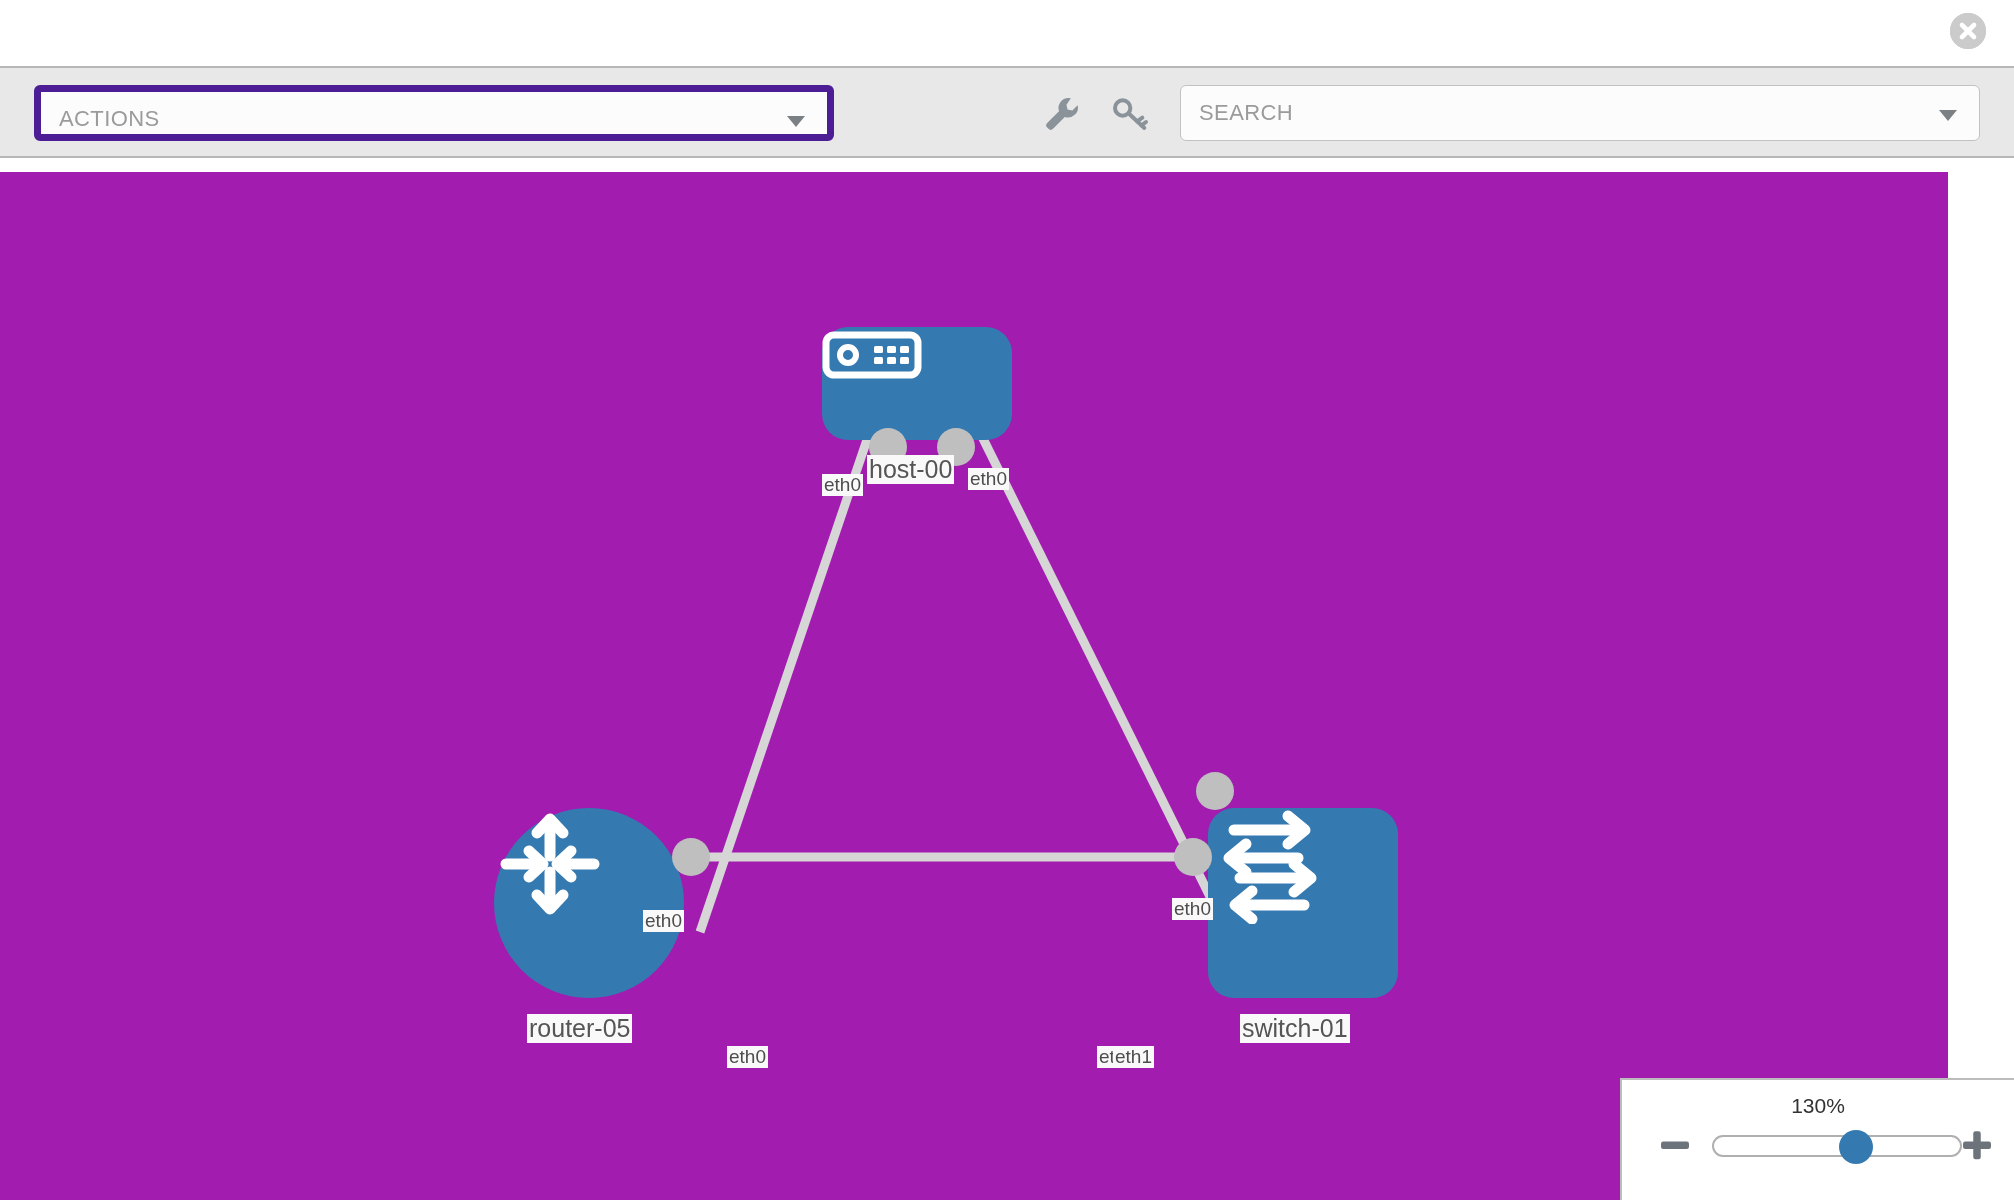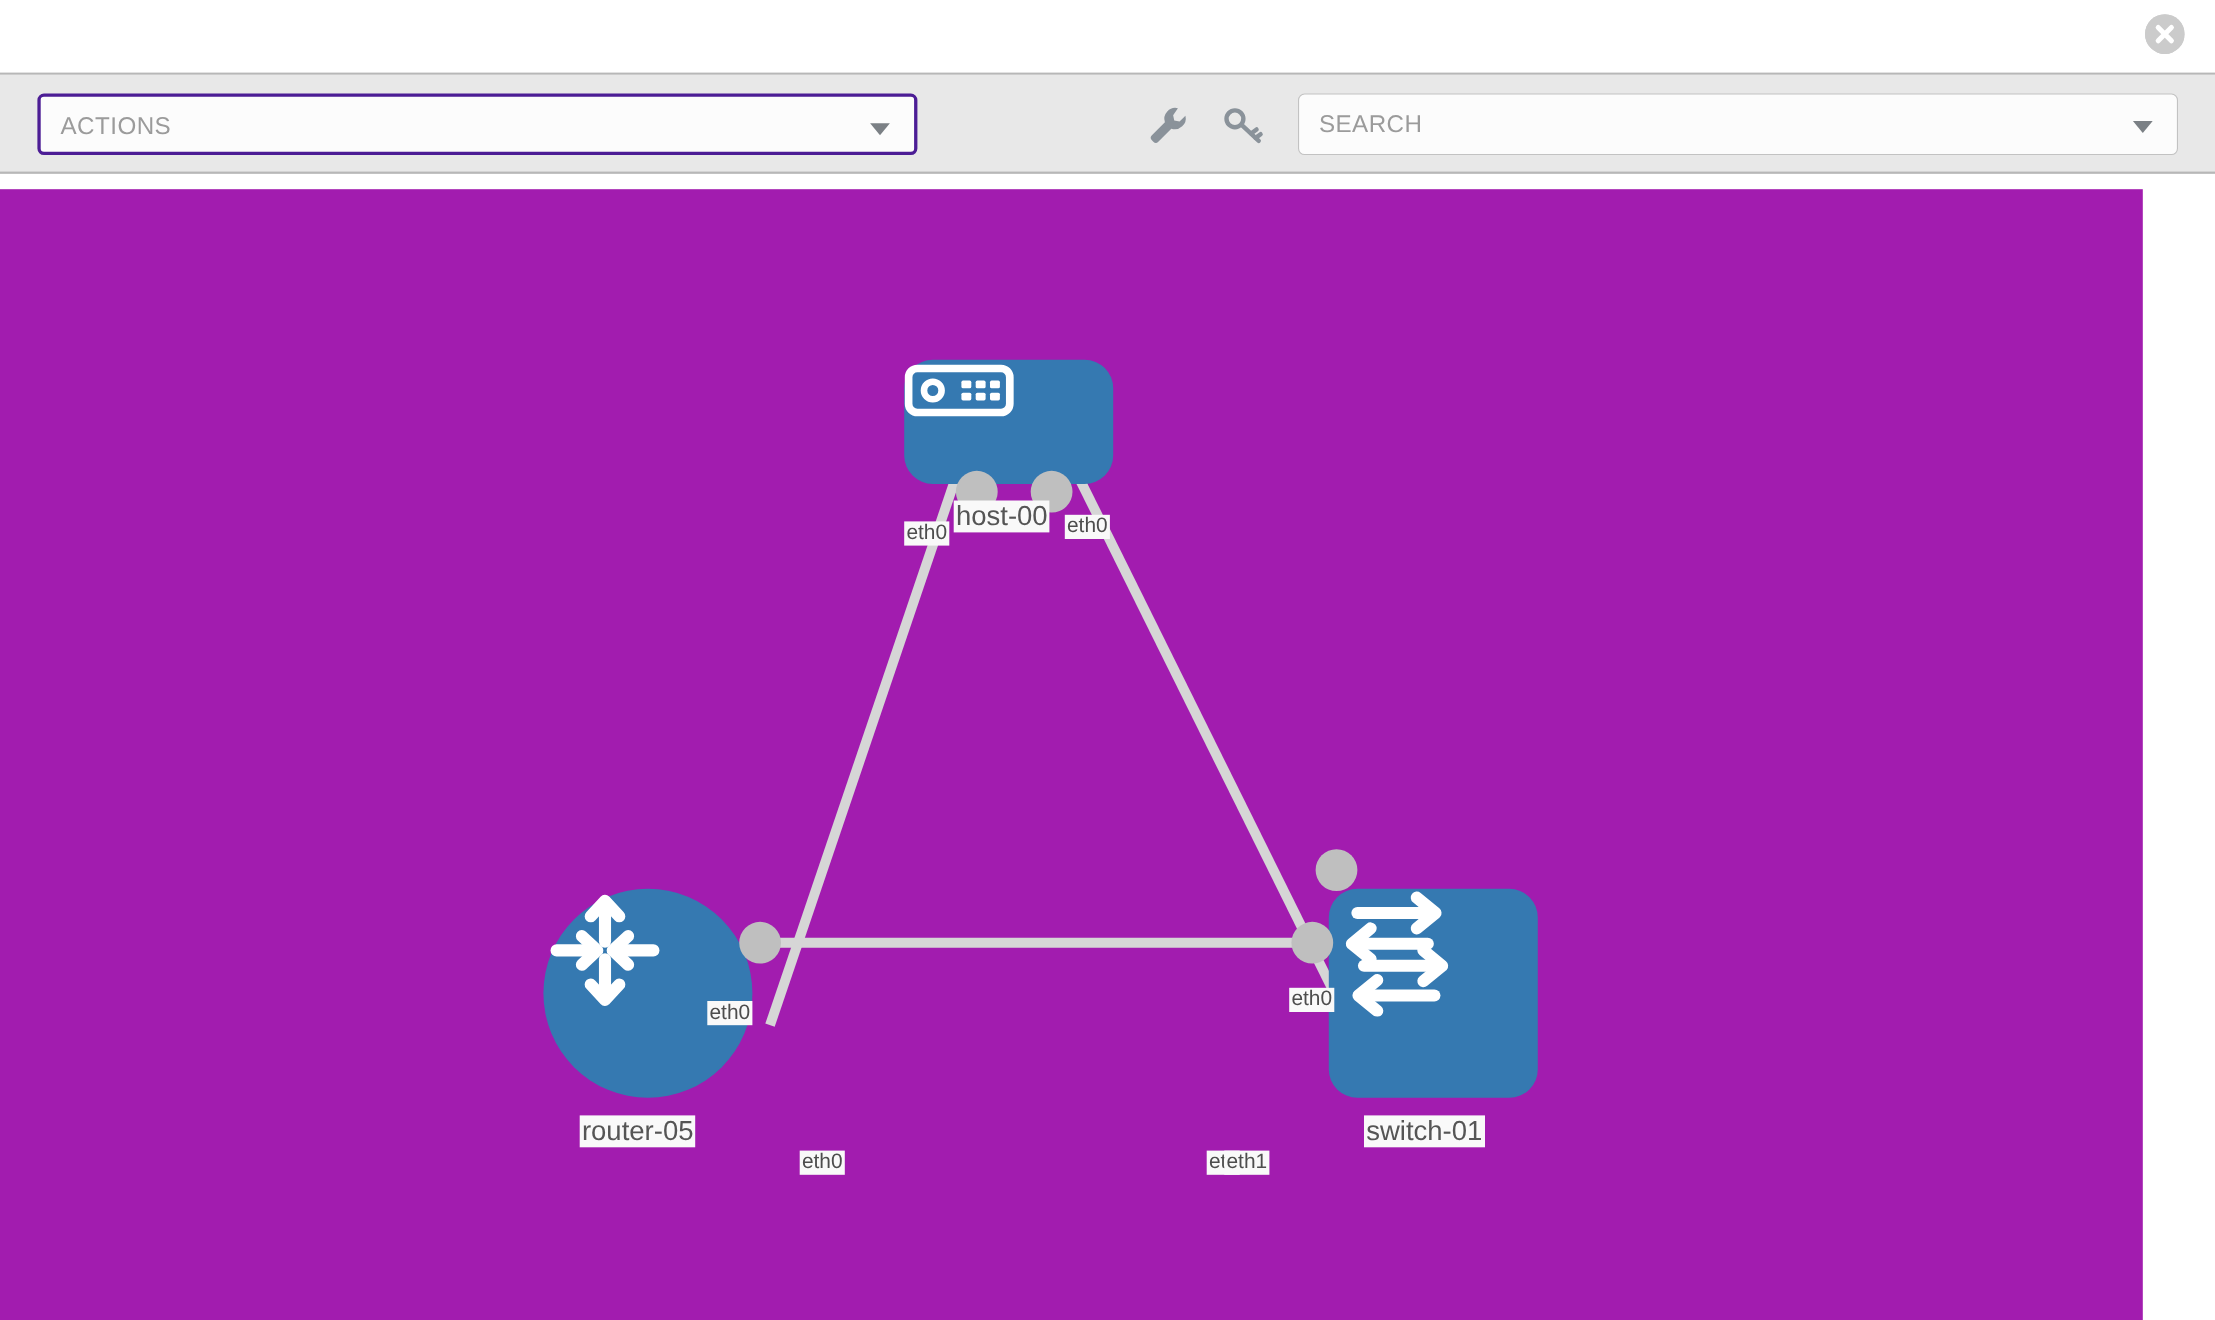--- a/index.html
+++ b/index.html
@@ -54,21 +54,21 @@
     width: 2014px;
     height: 90px;
     background: #e8e8e8;
     border-bottom: 2px solid #b7b7b7;
   }
   .actions-select {
     position: absolute;
     left: 34px; top: 85px;
     width: 800px; height: 56px;
     background: #fcfcfc;
-    border: 3px solid #4c1d95;
+    border: 7px solid #4c1d95;
     border-radius: 6px;
     cursor: pointer;
   }
   .actions-label {
     position: absolute;
     left: 18px; top: 14px;
     font-size: 22px;
     color: #9b9b9b;
     letter-spacing: 0.4px;
   }
@@ -323,14 +323,34 @@
       </div>
       <div class="port" style="left:1196px; top:600px;"></div>
       <div class="port" style="left:1174px; top:666px;"></div>
       <div class="node-label" style="left:1240px; top:842px;">switch-01</div>
       <div class="iface-label" style="left:1172px; top:726px;">eth0</div>
       <div class="iface-label" style="left:1097px; top:874px;">eth</div>
       <div class="iface-label" style="left:1113px; top:874px;">eth1</div>
     </div>
   </div>
 
+  <div class="zoom-panel">
+    <div class="zoom-value">130%</div>
+
+    <div class="zoom-minus">
+      <svg width="34" height="34" viewBox="0 0 34 34" aria-hidden="true">
+        <rect x="3" y="13.5" width="28" height="7.5" rx="2.2" fill="#6d737a"></rect>
+      </svg>
+    </div>
+
+    <div class="zoom-track">
+      <div class="zoom-thumb" id="zoomThumb" style="left: 125.28px;"></div>
+    </div>
+
+    <div class="zoom-plus">
+      <svg width="34" height="34" viewBox="0 0 34 34" aria-hidden="true">
+        <rect x="3" y="13.5" width="28" height="7.5" rx="2.2" fill="#6d737a"></rect>
+        <rect x="13.25" y="3.25" width="7.5" height="28" rx="2.2" fill="#6d737a"></rect>
+      </svg>
+    </div>
+  </div>
 
 </div>
 
 </body></html>

